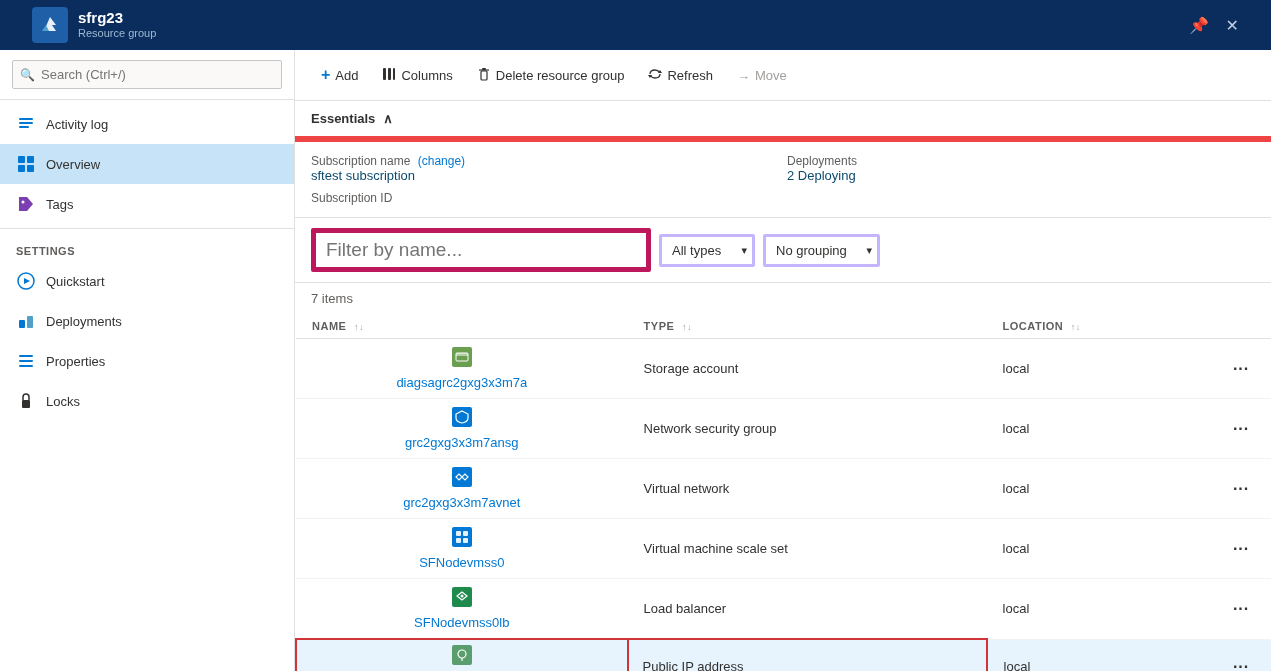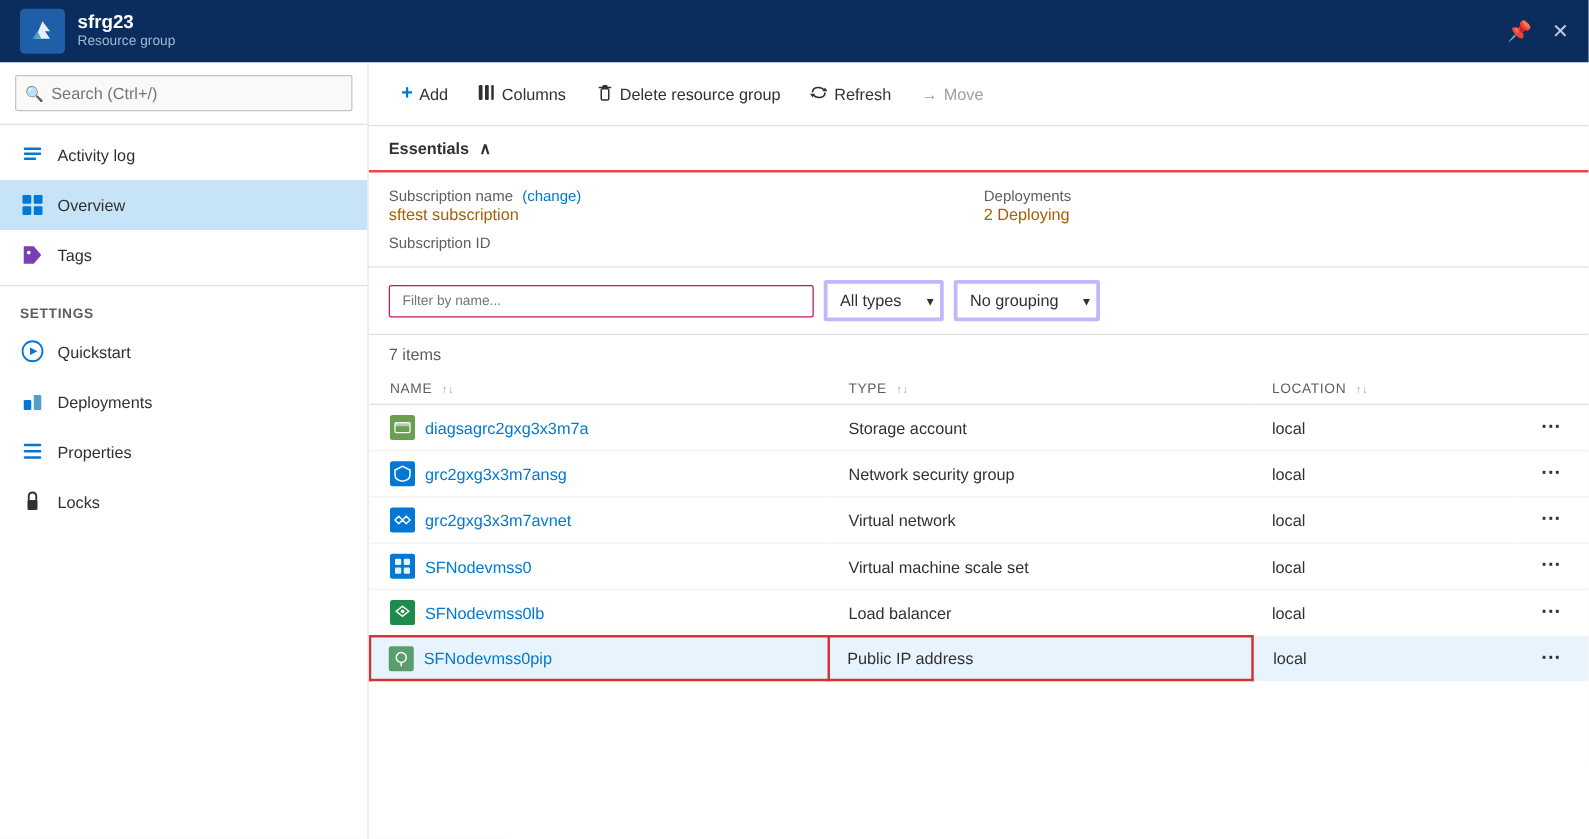--- a/index.html
+++ b/index.html
@@ -5,21 +5,21 @@
     * { box-sizing: border-box; margin: 0; padding: 0; }
     body { font-family: 'Segoe UI', Arial, sans-serif; font-size: 13px; background: #f3f2f1; }
 
     
     .header {
       background: #0a2d5e;
       color: white;
       height: 50px;
       display: flex;
       align-items: center;
-      padding: 0 16px;
+      padding: 0 32px;
       justify-content: space-between;
     }
     .header-left { display: flex; align-items: center; gap: 10px; }
     .header-logo {
       width: 36px; height: 36px;
       background: #1e5fa8;
       border-radius: 4px;
       display: flex; align-items: center; justify-content: center;
     }
     .header-title { line-height: 1.2; }
@@ -103,47 +103,47 @@
       font-size: 13px;
       color: #323130;
       border-radius: 2px;
     }
     .toolbar-btn.disabled { color: #a19f9d; cursor: default; }
 
     
     .essentials-header {
       display: flex; align-items: flex-start; gap: 8px;
       padding: 10px 16px;
-      border-bottom: 2px solid #ef4444;
+      border-bottom: 6px solid #ef4444;
       font-size: 13px; font-weight: 600; color: #323130;
     }
     .essentials-content {
       padding: 12px 16px;
       border-bottom: 1px solid #e0e0e0;
       display: grid;
       grid-template-columns: 1fr 1fr;
       gap: 8px;
     }
     .essentials-item .label { font-size: 12px; color: #605e5c; }
-    .essentials-item .value { font-size: 13px; color: #a16207; cursor: pointer; }
+    .essentials-item .value { font-size: 13px; color: #0c4a6e; cursor: pointer; }
     .essentials-item .value.black { color: #323130; font-weight: 500; letter-spacing: 0.5px; }
     .essentials-item .change-link { font-size: 12px; color: #0078d4; cursor: pointer; margin-left: 4px; }
 
     
     .filter-row {
       display: flex; align-items: center; gap: 8px;
       padding: 10px 16px;
       border-bottom: 1px solid #e0e0e0;
     }
     .filter-input {
       flex: 1; max-width: 340px;
       padding: 6px 10px;
-      border: 1px solid #be185d;
+      border: 5px solid #be185d;
       border-radius: 2px;
-      font-size: 11px;
+      font-size: 19px;
       color: #a19f9d;
     }
     .filter-select {
       padding: 6px 30px 6px 10px;
       border: 3px solid #c4b5fd;
       border-radius: 2px;
       font-size: 13px;
       color: #323130;
       background: #fff;
       appearance: none;
@@ -163,37 +163,37 @@
       padding: 8px 16px;
       font-size: 13px; color: #605e5c;
     }
 
     
     .resources-table { width: 100%; border-collapse: collapse; }
     .resources-table th {
       text-align: left;
       padding: 6px 16px;
       font-size: 11px;
-      font-weight: 400;
+      font-weight: 700;
       color: #605e5c;
       border-bottom: 1px solid #e0e0e0;
       letter-spacing: 0.5px;
       text-transform: uppercase;
       background: #fff;
     }
     .sort-icon { font-size: 9px; color: #a0a0a0; margin-left: 4px; }
     .resources-table td {
       padding: 8px 16px;
       border-bottom: 1px solid #f3f2f1;
       font-size: 13px;
       color: #323130;
       vertical-align: middle;
     }
     .resource-name { color: #0078d4; cursor: pointer; text-decoration: none; }
-    .resource-row-with-icon { display: flex; align-items: center; gap: 8px; }
+    .resource-row-with-icon { display: flex; align-items: center; gap: 8px; flex-direction: column; }
     .resource-icon { width: 20px; height: 20px; flex-shrink: 0; }
     .row-menu { color: #323130; cursor: pointer; font-size: 16px; font-weight: bold; padding: 2px 6px; border-radius: 2px; }
 
     
     .highlighted-row td { background: #e8f4fd !important; }
     .highlighted-row td:first-child { border-left: 2px solid #d13438; }
     .highlighted-cell-outline {
       border: 2px solid #d13438 !important;
       padding: 5px 14px !important;
     }

